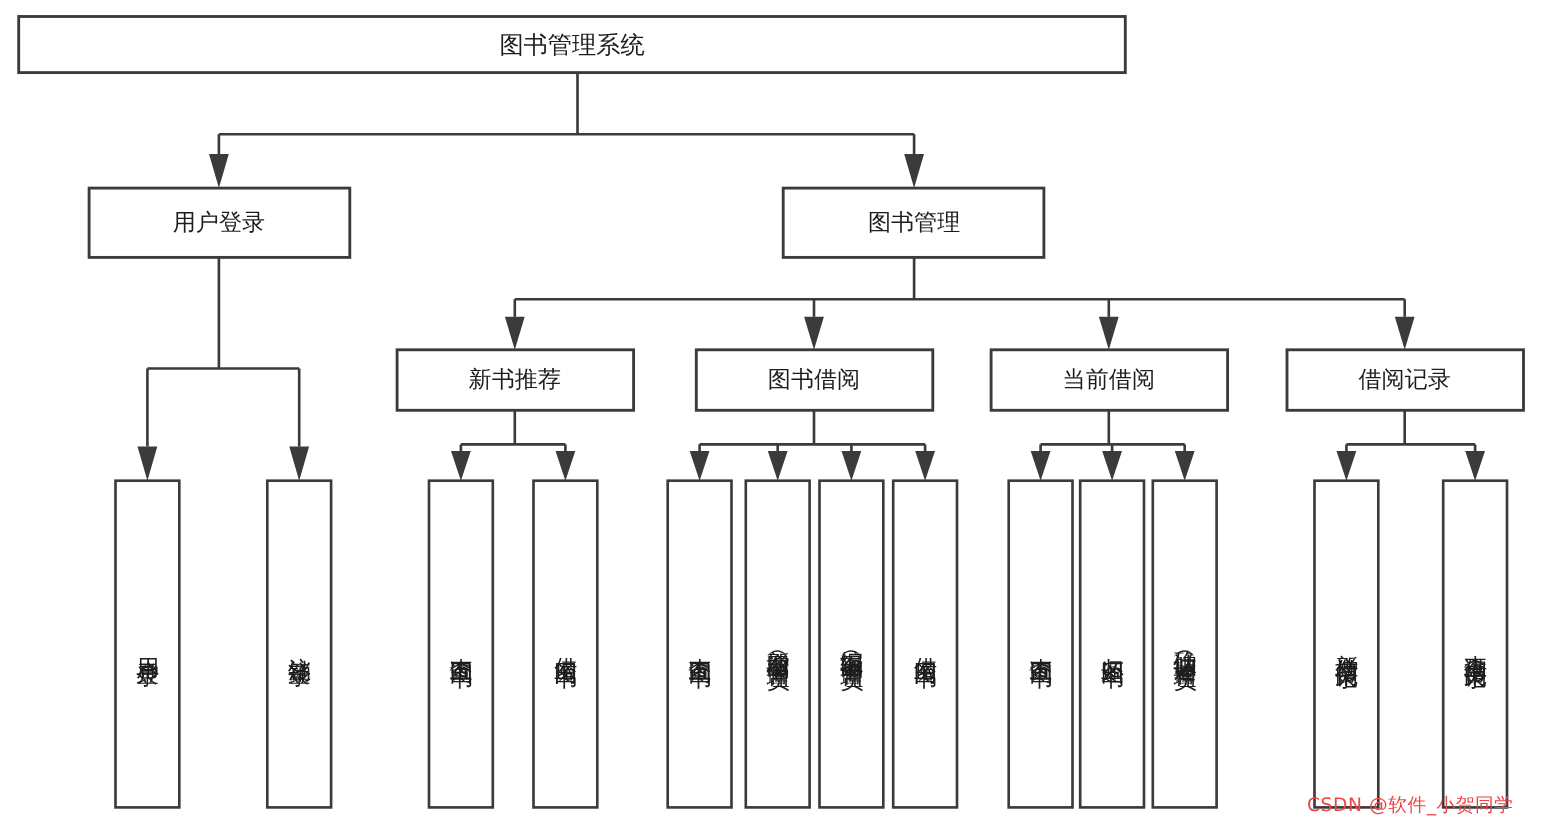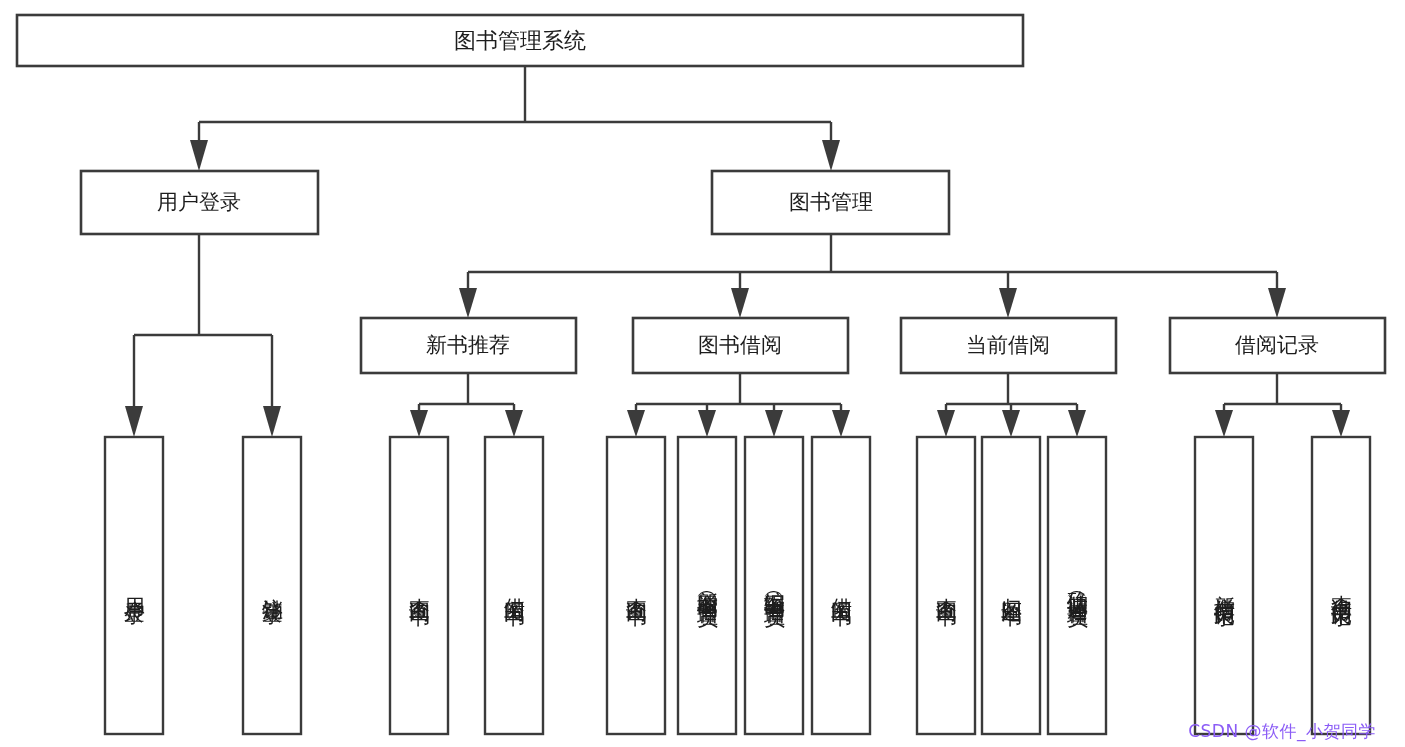--- a/index.html
+++ b/index.html
@@ -76,21 +76,21 @@
     color: #1d1d1d;
     white-space: nowrap;
     text-align: center;
   }
   .watermark {
     position: absolute;
     right: 8px;
     bottom: 4px;
     font-family: "DejaVu Sans", "Liberation Sans", sans-serif;
     font-size: 17px;
-    color: #8b5cf6;
+    color: #ef4444;
     letter-spacing: 0.5px;
     white-space: nowrap;
   }
 </style>
 </head>
 <body>
 
 <div id="diagram-root">
 
   <svg id="flow" viewBox="0 0 1405 747">

